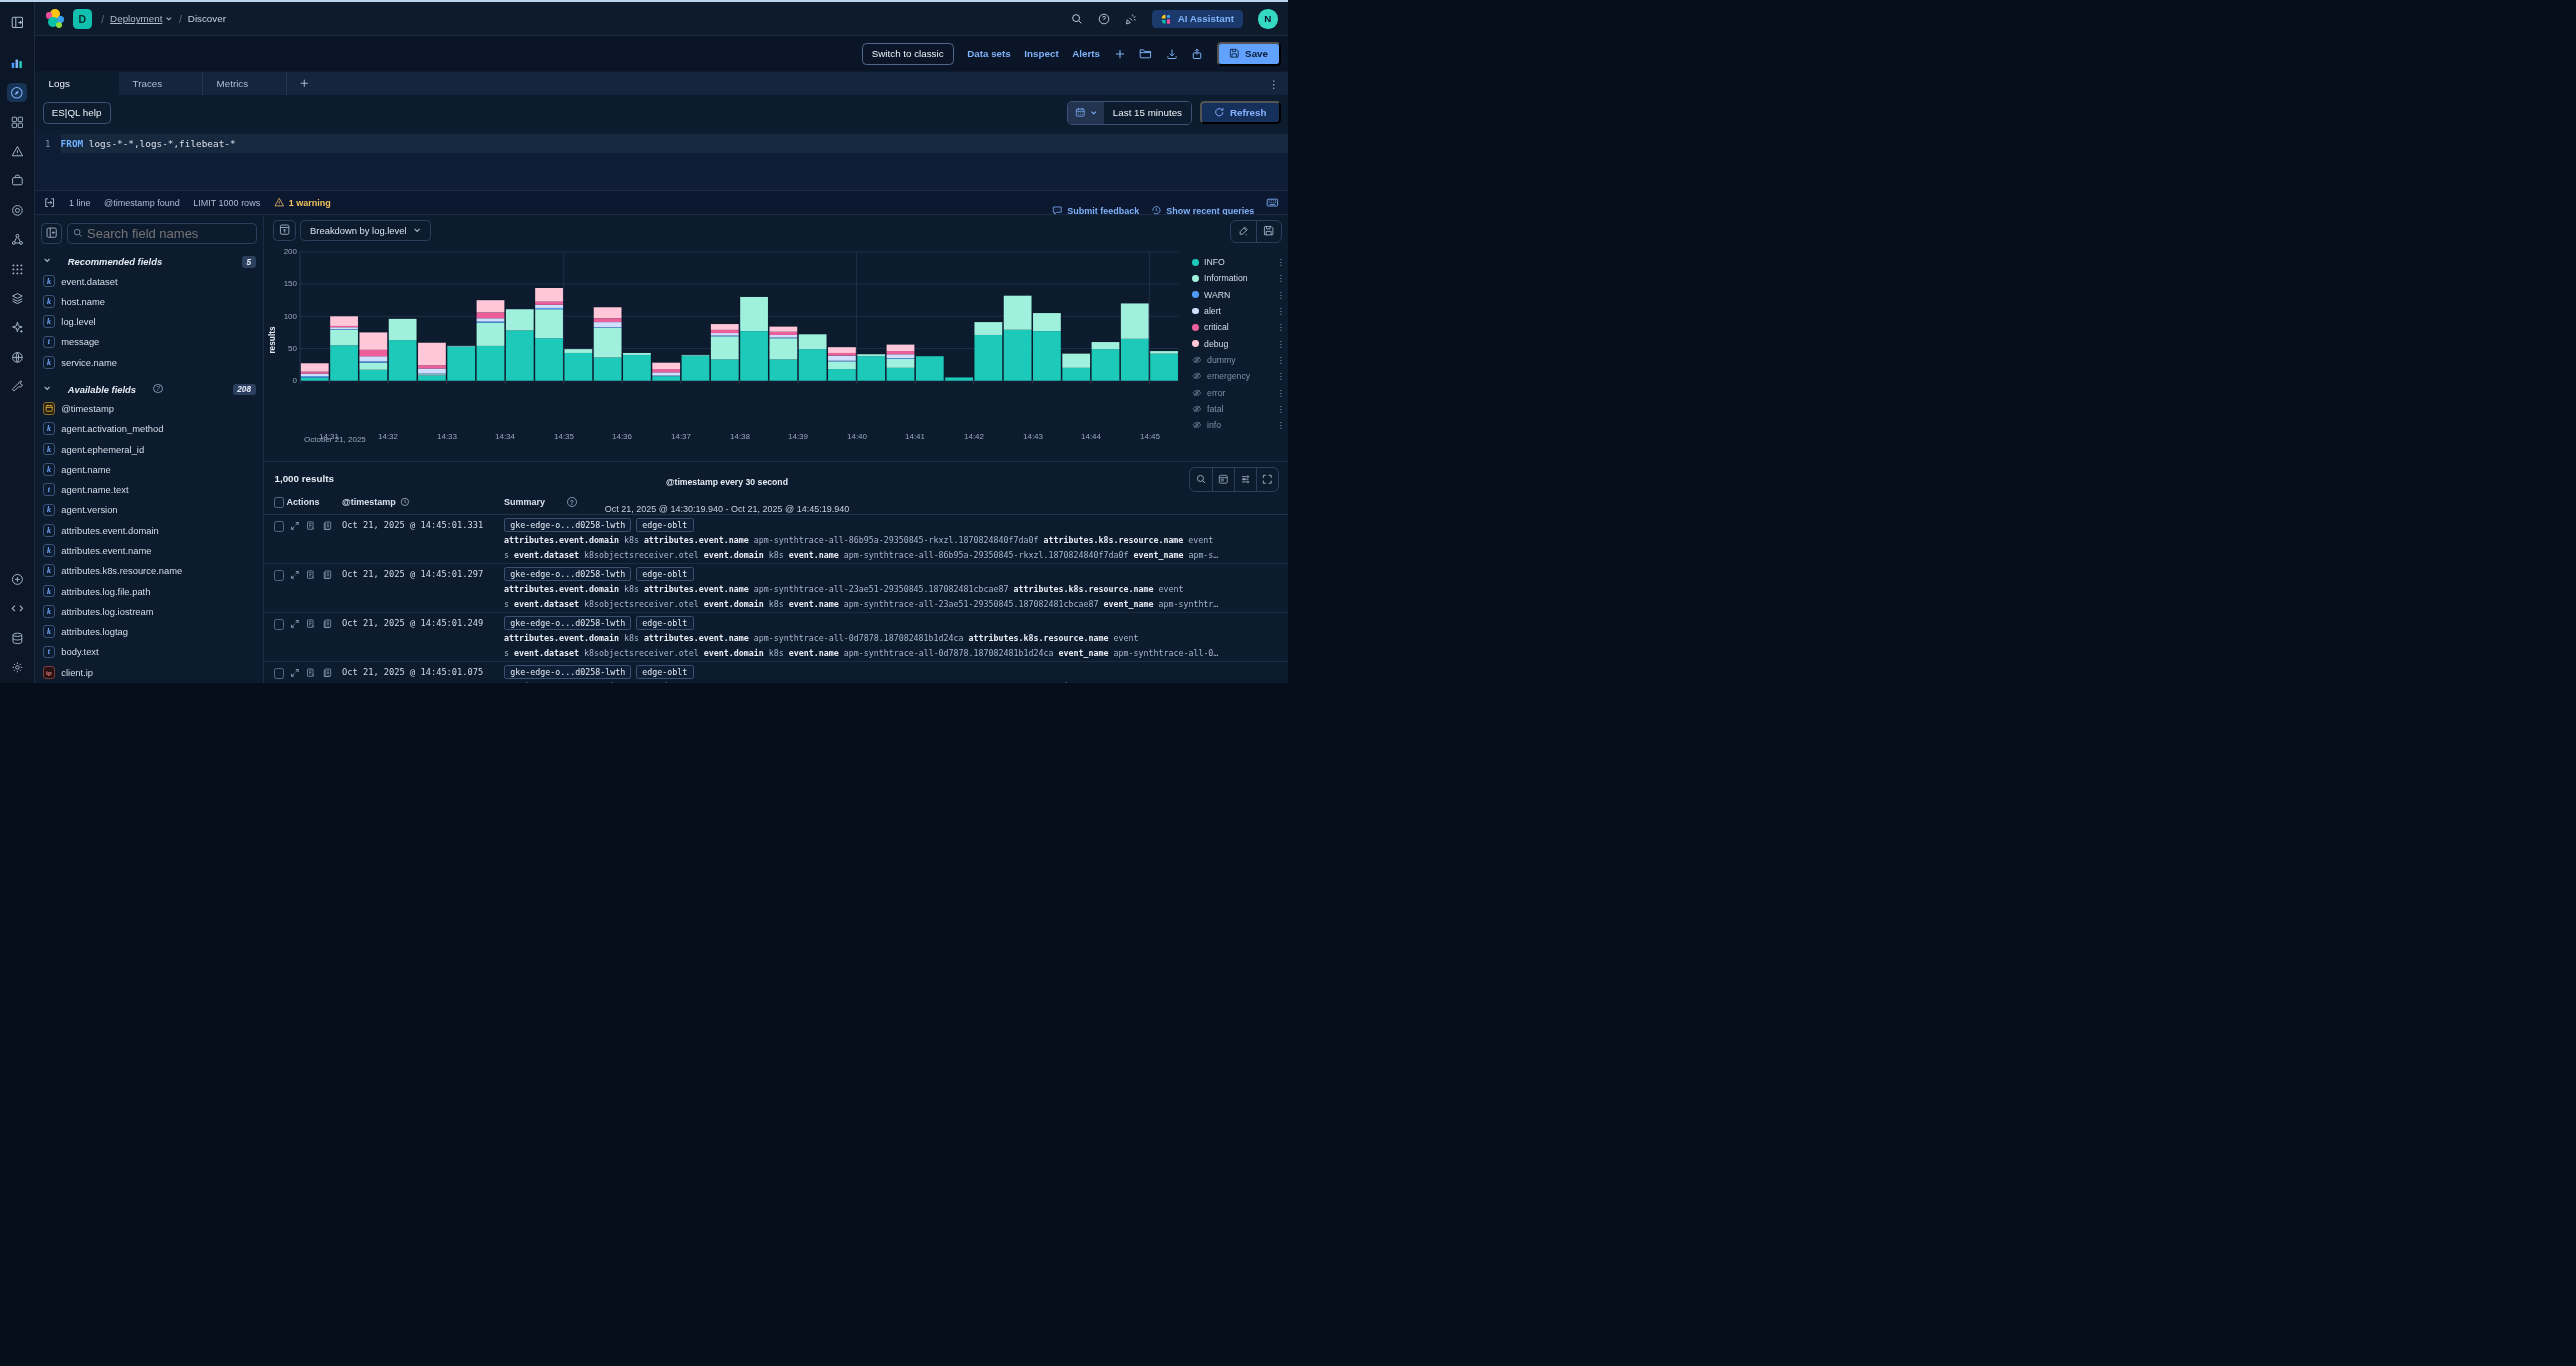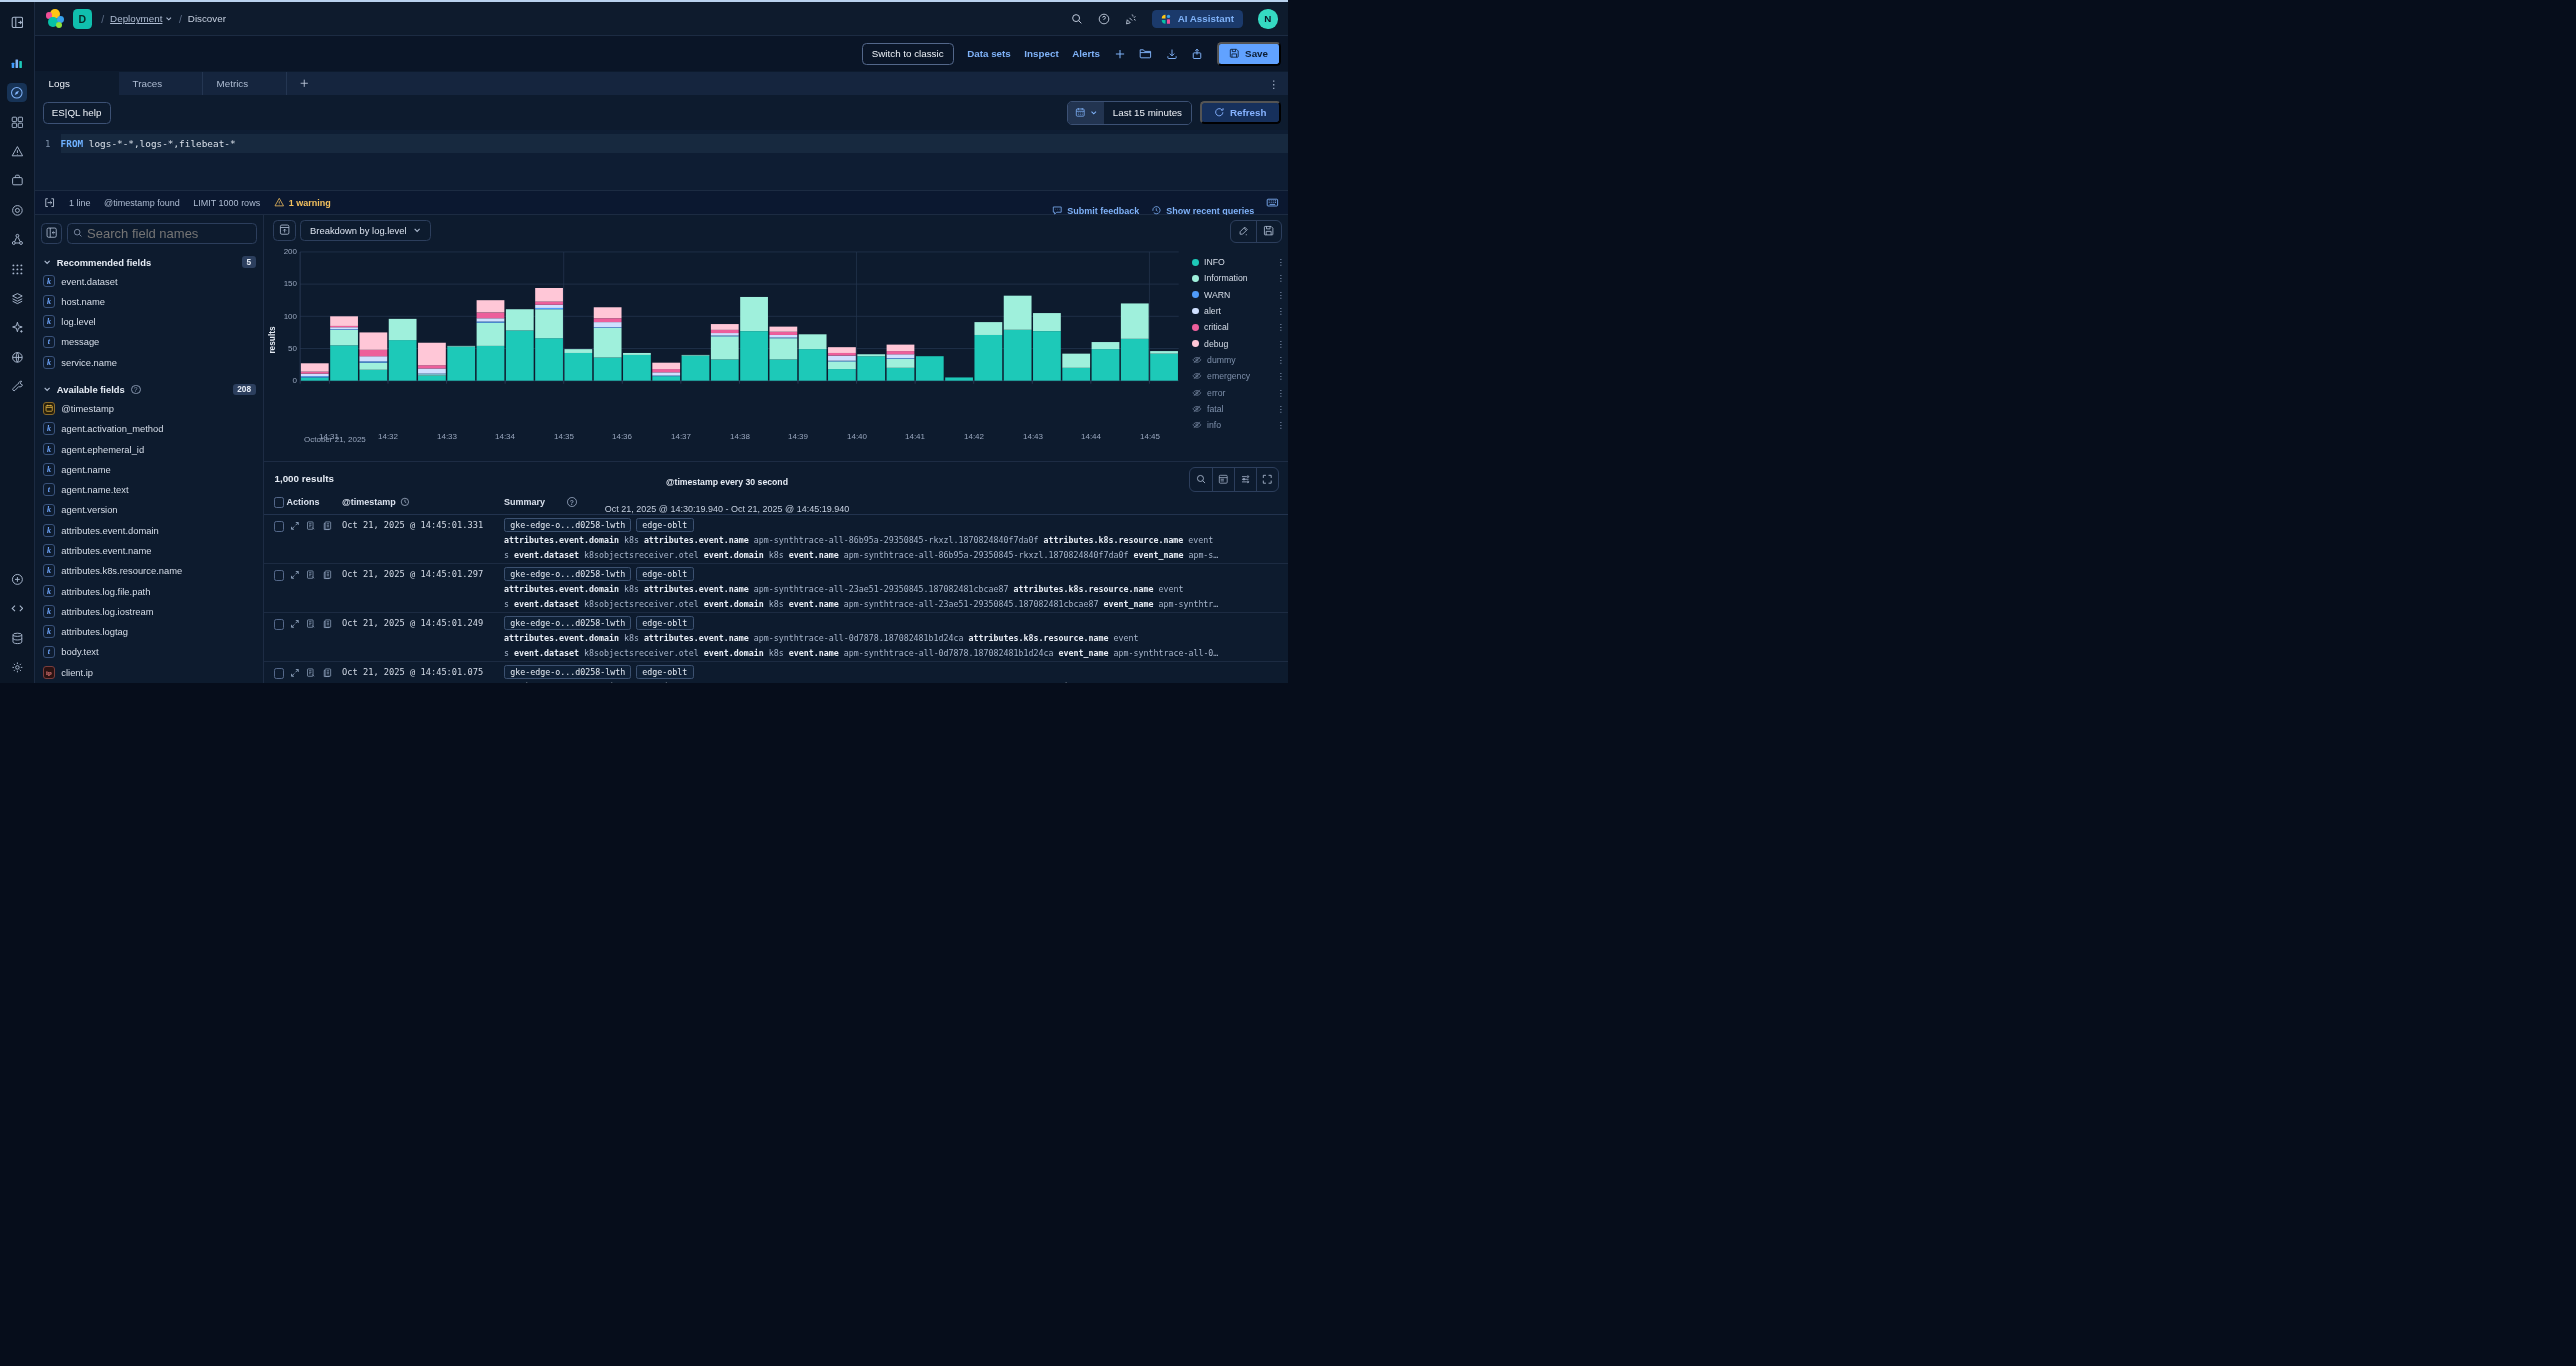--- a/index.html
+++ b/index.html
@@ -82,21 +82,21 @@
              border-right:0.8px solid #1d2c44; overflow:hidden; }
   .sb-tools { display:flex; gap:4.5px; padding:7.5px 6px 6px 6px; }
   .collapse-btn { width:21px; height:21px; border:0.8px solid #2c3e5c; border-radius:4.5px; display:flex;
                   align-items:center; justify-content:center; color:#aebcd2; }
   .searchbox { flex:1; height:21px; border:0.8px solid #2c3e5c; border-radius:4.5px; display:flex; align-items:center; overflow:hidden; }
   .searchbox input { flex:1; background:transparent; border:none; outline:none; color:#c6d0e0; font-size:13px;
                      padding:0 4.5px; font-family:"Liberation Sans",sans-serif; }
   .searchbox .mag { color:#8695ad; margin-left:5.3px; }
   .sb-filter { display:flex; align-items:center; gap:3.8px; padding:0 5.3px; height:100%; border-left:0.8px solid #2c3e5c; color:#c3cedf; }
   .count-badge { background:#2c3f5e; color:#e6ecf5; border-radius:3px; font-size:8.3px; font-weight:700; padding:0.8px 4.5px; }
-  .sect-head { display:flex; align-items:center; gap:6px; padding:6.8px 7.5px 3px 7.5px; }
+  .sect-head { display:flex; gap:17px; padding:6.8px 7.5px 3px 7.5px;font-style:italic; }
   .sect-head .chev { color:#aebcd2; }
   .sect-title { font-size:9.4px; font-weight:700; color:#e6ecf5; }
   .sect-head .spacer { flex:1; }
   .fld { display:flex; align-items:center; gap:6px; height:20.3px; padding:0 7.5px; }
   .fld-ic { width:12.8px; height:12.8px; border-radius:3px; border:0.8px solid #39527a; color:#6fa7ff; font-size:8px;
             font-weight:700; display:flex; align-items:center; justify-content:center; font-style:italic;
             font-family:"Liberation Serif",serif; flex:none; }
   .fld-ic.date { border-color:#8a6a2a; color:#e0b445; background:#271f0b; font-style:normal; }
   .fld-ic.ip { border-color:#7a3d3d; color:#e07676; background:#2a1212; font-style:normal; font-size:6.8px; }
   .fld-name { font-size:9.4px; color:#d7dee9; white-space:nowrap; }

